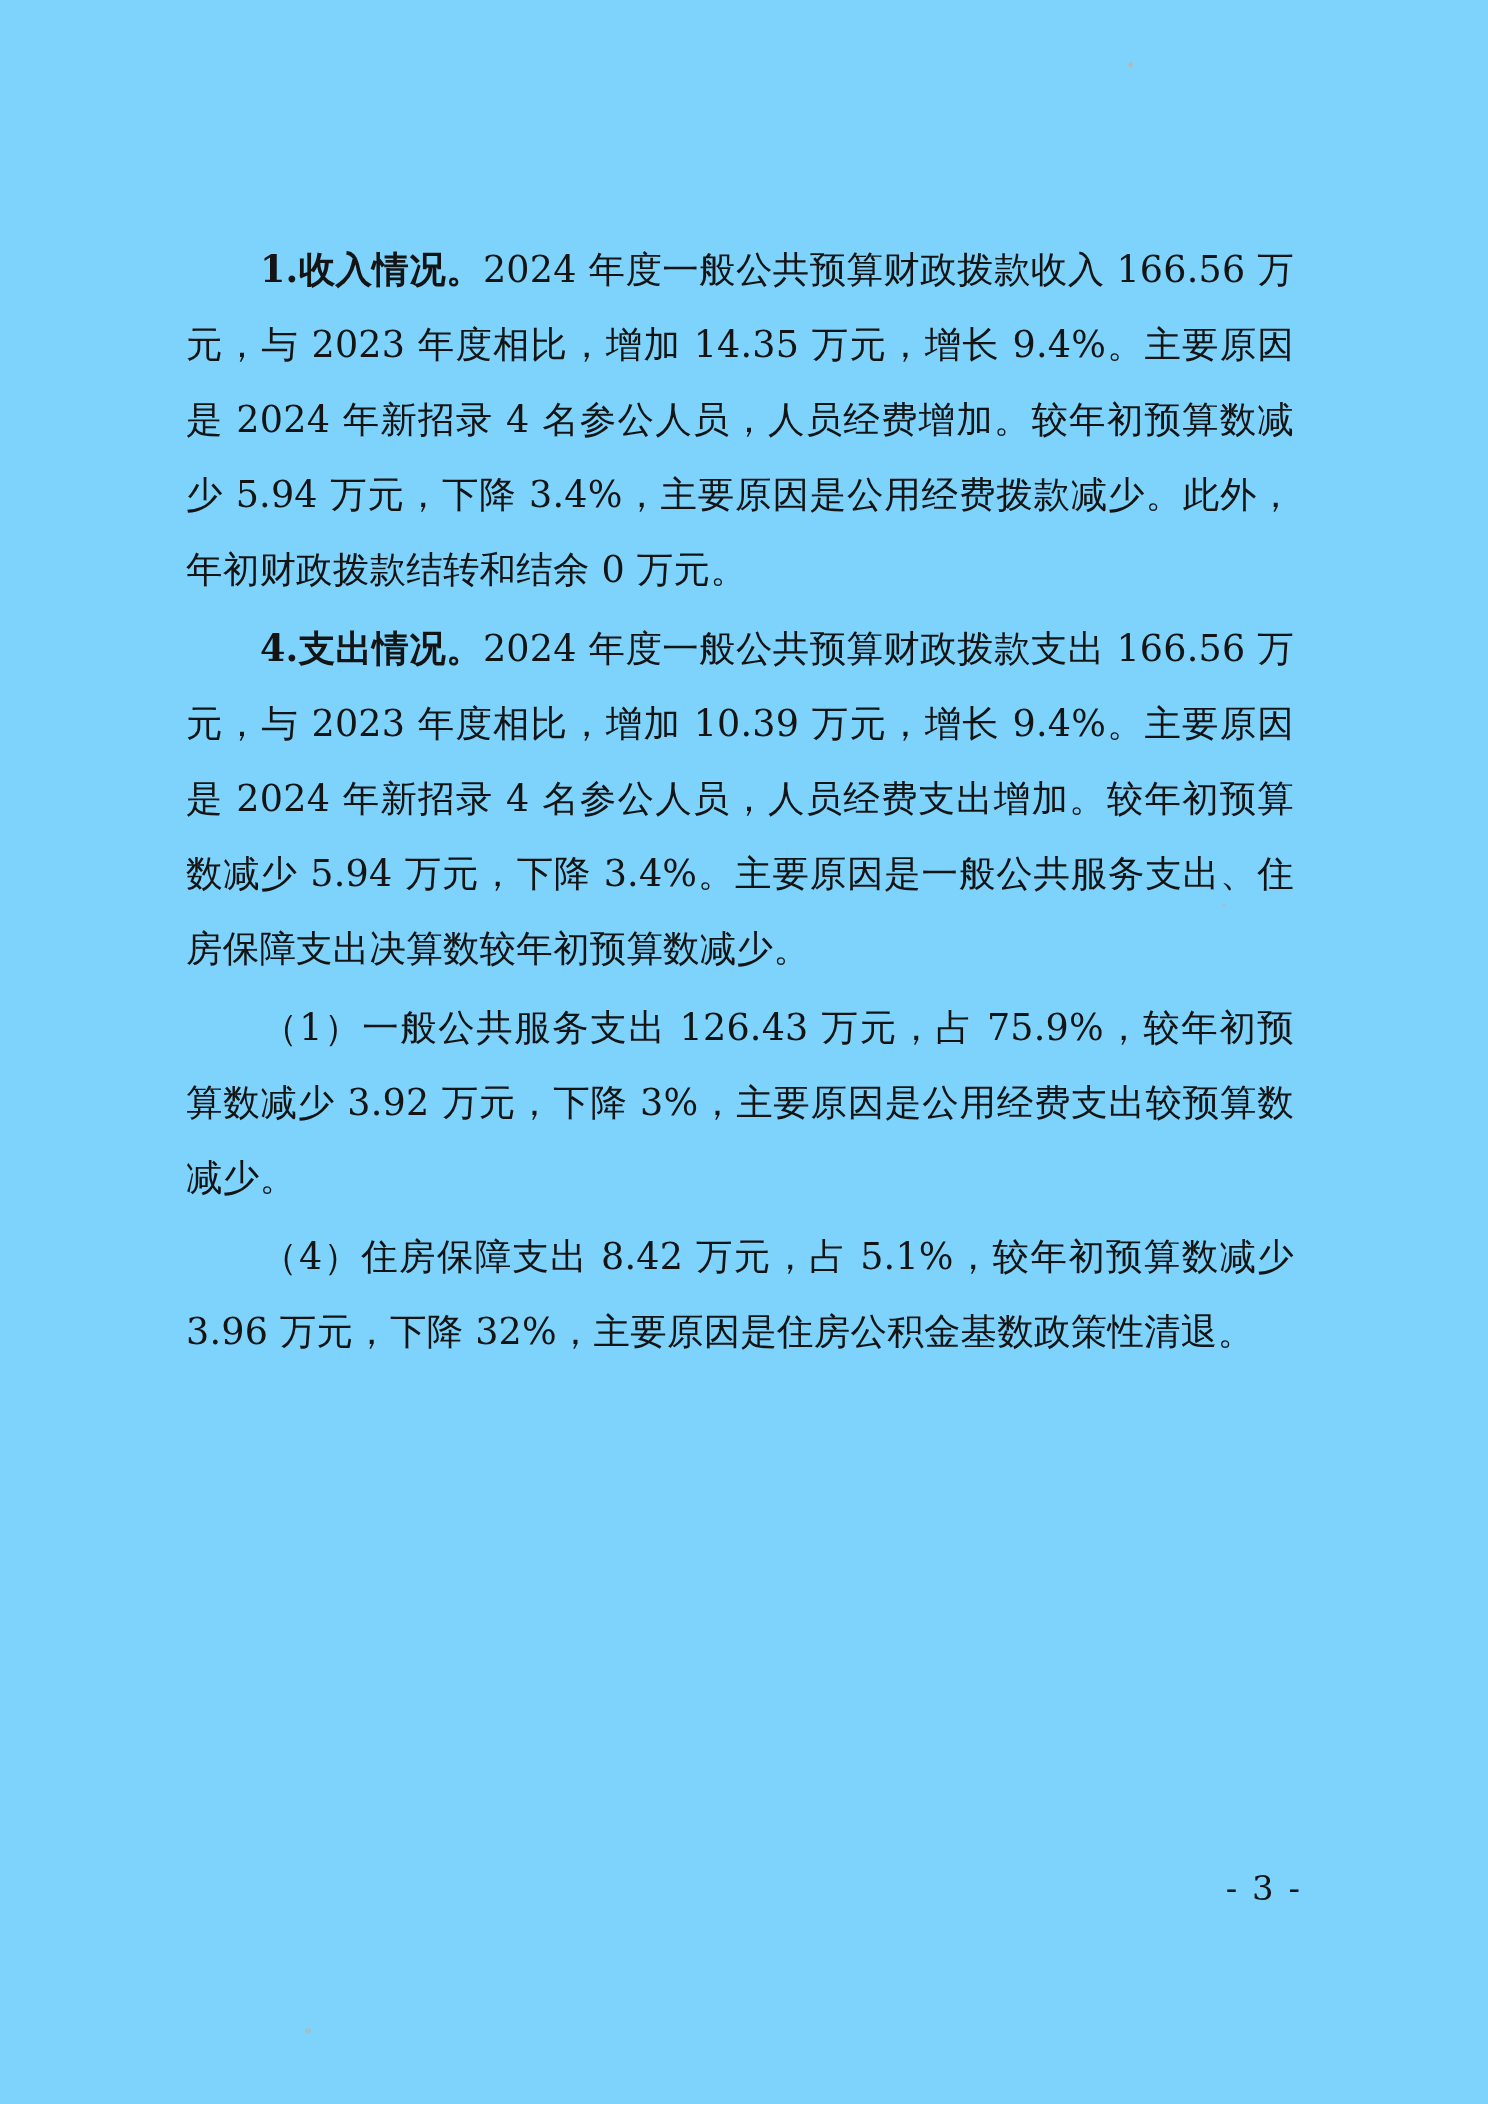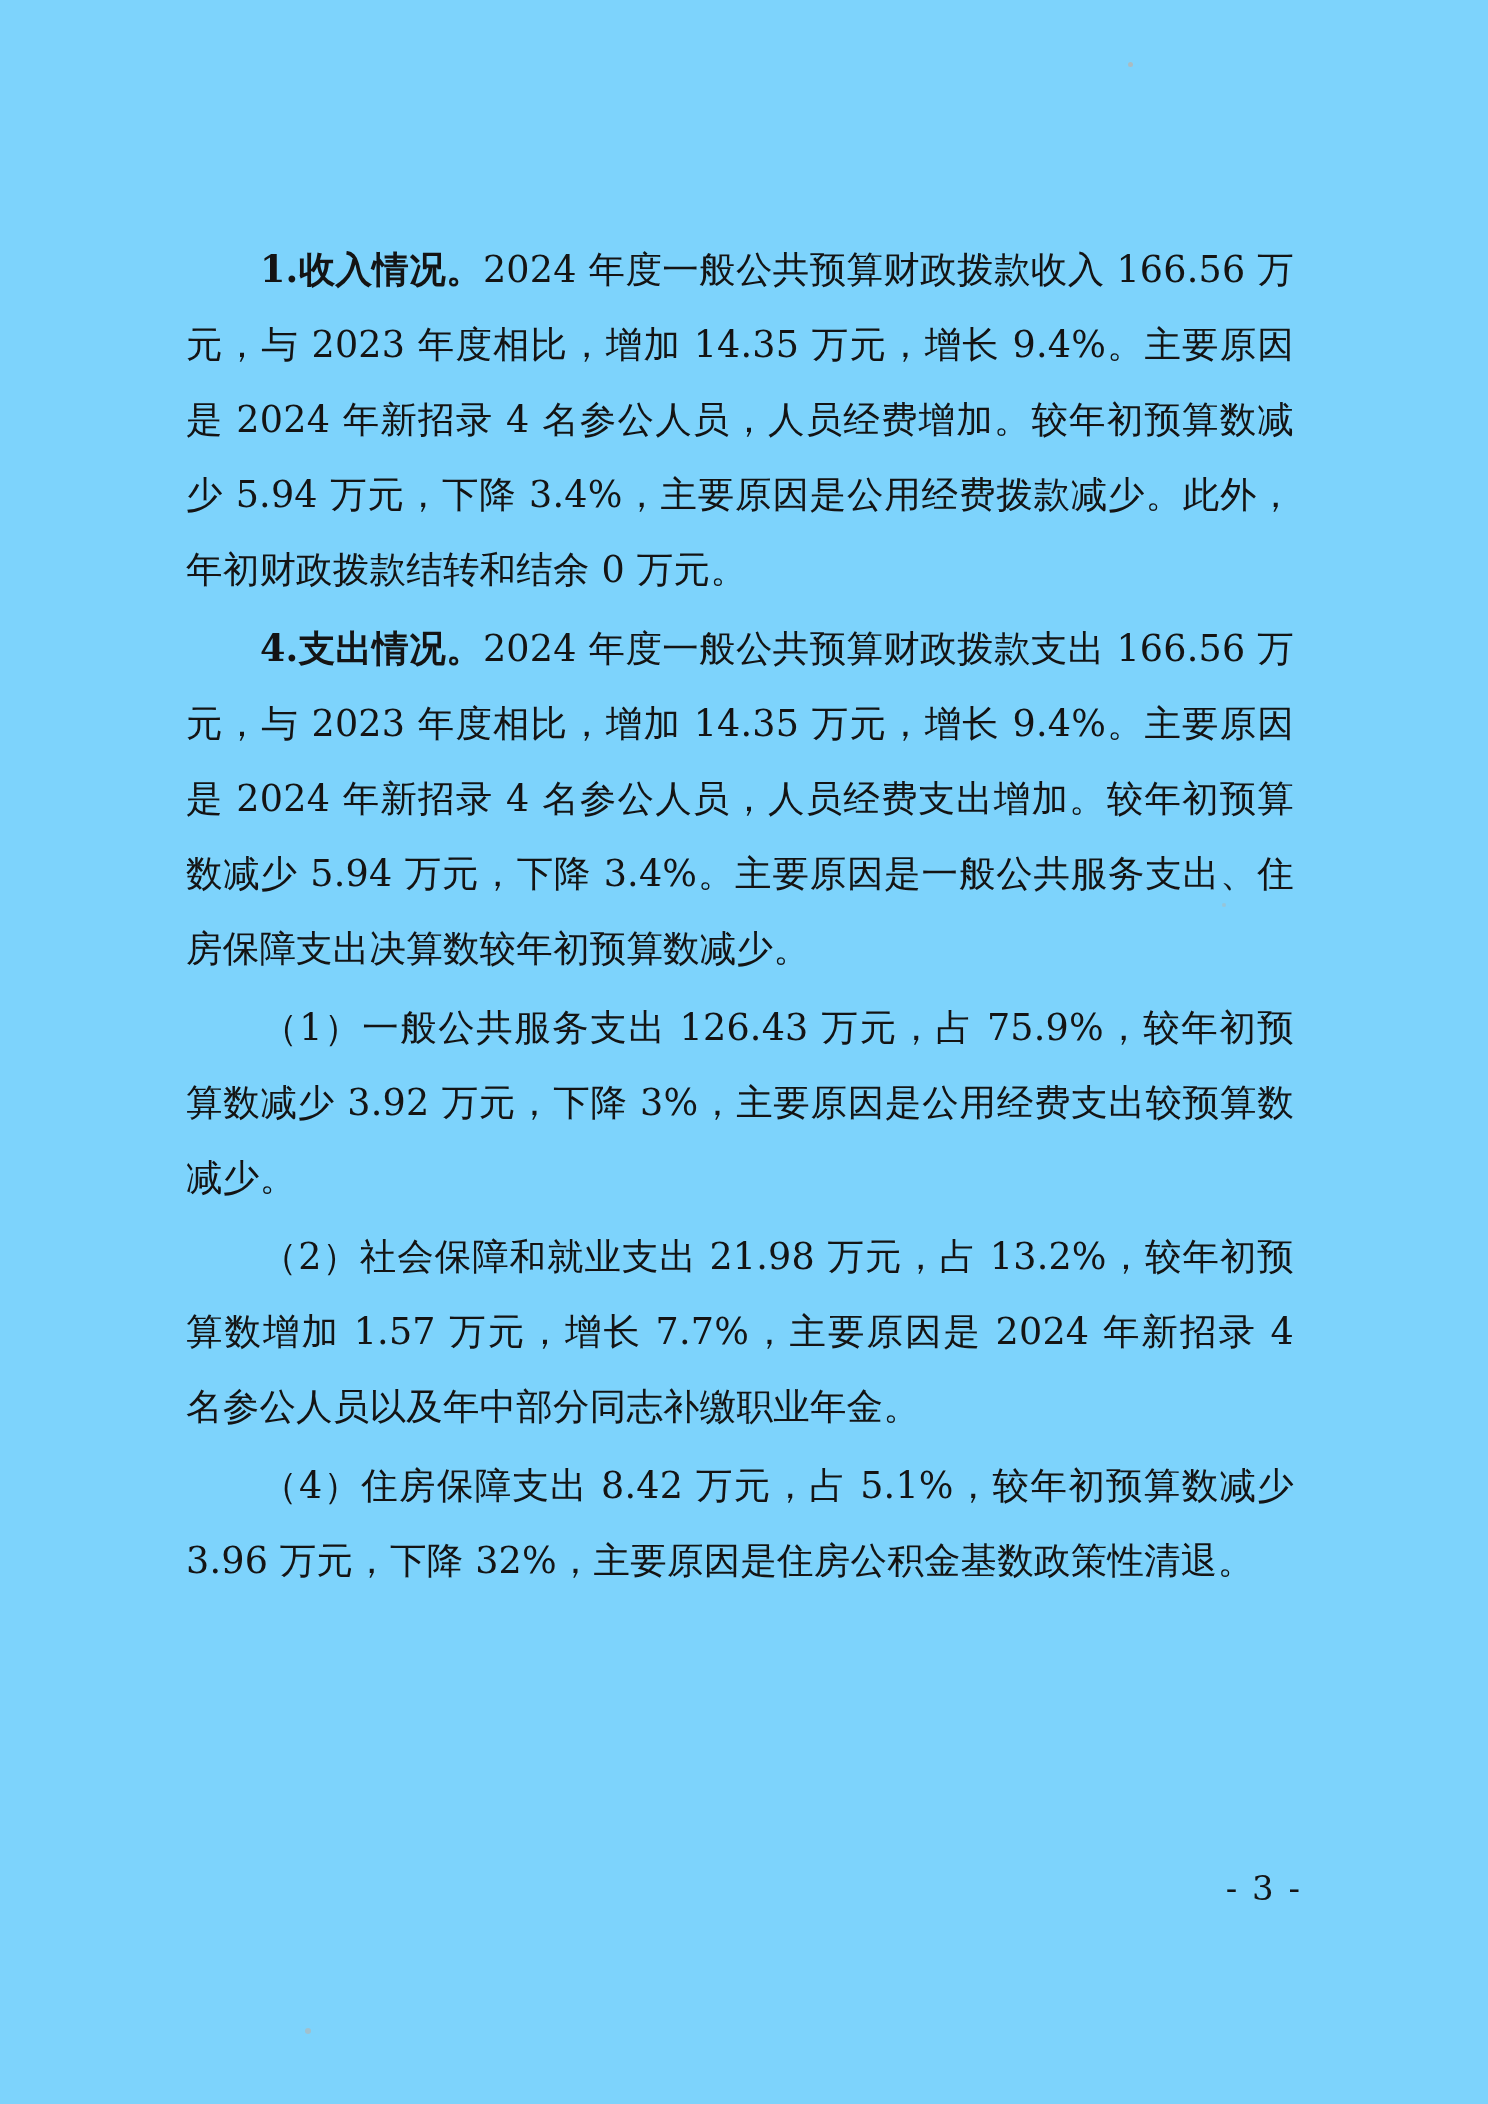--- a/index.html
+++ b/index.html
@@ -70,26 +70,25 @@
 <div class="page">
 
   <span class="speck speck-a"></span>
   <span class="speck speck-b"></span>
   <span class="speck speck-c"></span>
 
   <div class="content">
 
     <p class="para"><span class="indent"></span><span class="bold">1.收入情况。</span><span>2024 年度一般公共预算财政拨款收入 166.56 万元，与 2023 年度相比，增加 14.35 万元，增长 9.4%。主要原因是 2024 年新招录 4 名参公人员，人员经费增加。较年初预算数减少 5.94 万元，下降 3.4%，主要原因是公用经费拨款减少。此外，年初财政拨款结转和结余 0 万元。</span></p>
 
-    <p class="para"><span class="indent"></span><span class="bold">4.支出情况。</span><span>2024 年度一般公共预算财政拨款支出 166.56 万元，与 2023 年度相比，增加 14.35 万元，增长 9.4%。主要原因是 2024 年新招录 4 名参公人员，人员经费支出增加。较年初预算数减少 5.94 万元，下降 3.4%。主要原因是一般公共服务支出、住房保障支出决算数较年初预算数减少。</span></p>
+    <p class="para"><span class="indent"></span><span class="bold">4.支出情况。</span><span>2024 年度一般公共预算财政拨款支出 166.56 万元，与 2023 年度相比，增加 10.39 万元，增长 9.4%。主要原因是 2024 年新招录 4 名参公人员，人员经费支出增加。较年初预算数减少 5.94 万元，下降 3.4%。主要原因是一般公共服务支出、住房保障支出决算数较年初预算数减少。</span></p>
 
 
     <p class="para"><span class="indent"></span><span>（1）一般公共服务支出 126.43 万元，占 75.9%，较年初预算数减少 3.92 万元，下降 3%，主要原因是公用经费支出较预算数减少。</span></p>
 
-    <p class="para"><span class="indent"></span><span>（2）社会保障和就业支出 21.98 万元，占 13.2%，较年初预算数增加 1.57 万元，增长 7.7%，主要原因是 2024 年新招录 4 名参公人员以及年中部分同志补缴职业年金。</span></p>
 
 
     <p class="para"><span class="indent"></span><span>（4）住房保障支出 8.42 万元，占 5.1%，较年初预算数减少 3.96 万元，下降 32%，主要原因是住房公积金基数政策性清退。</span></p>
 
   </div>
 
   <div class="page-number">- 3 -</div>
 
 </div>
 

